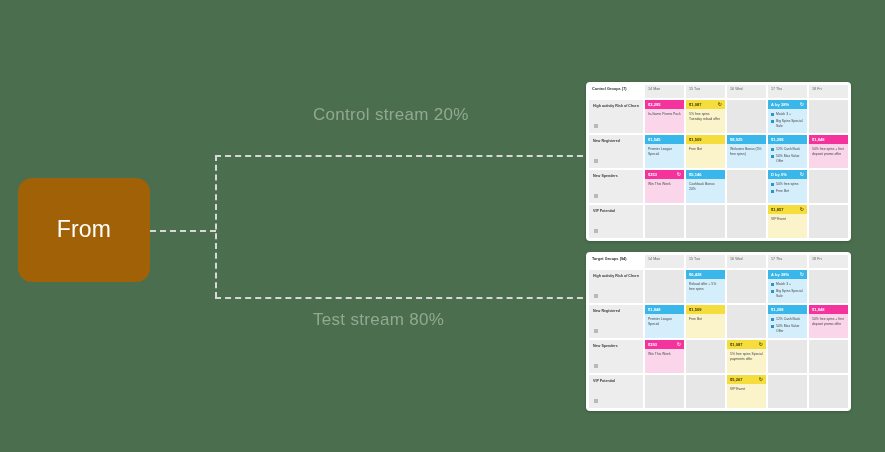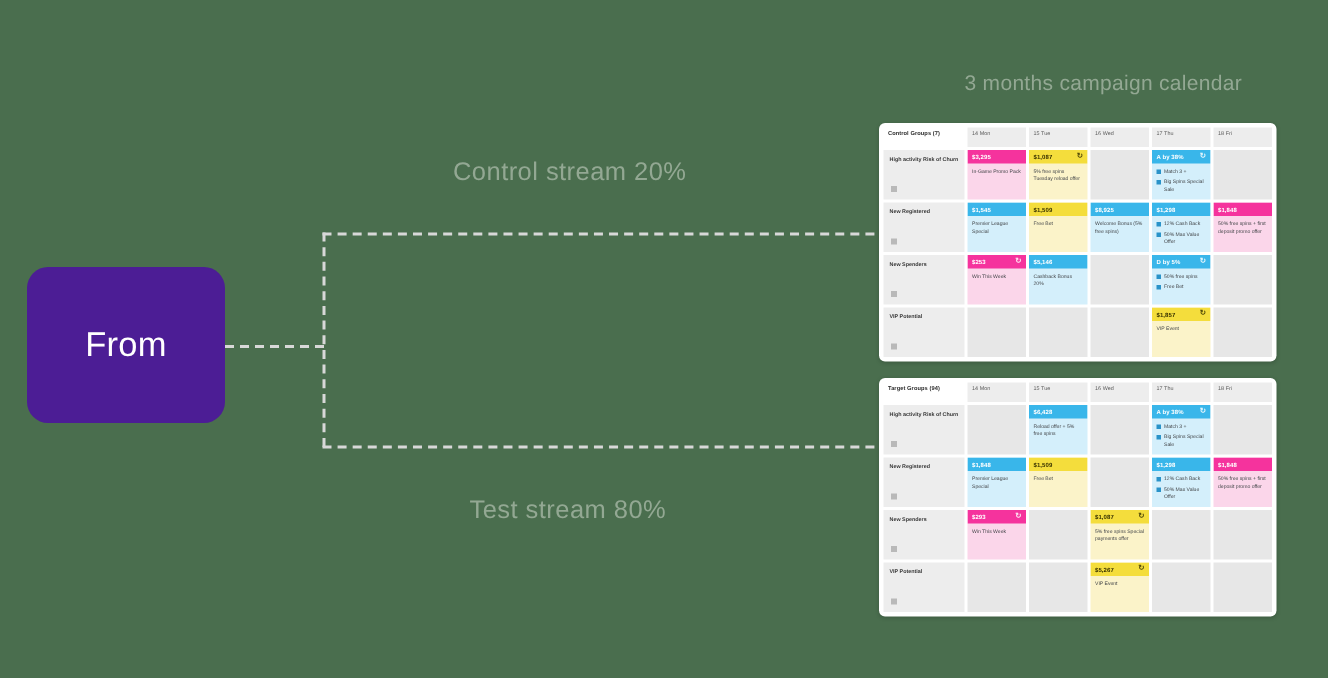--- a/index.html
+++ b/index.html
@@ -13,21 +13,21 @@
     position: relative;
     width: 885px; height: 452px;
     background: #4a6e4e;
   }
 
   
   .source-node {
     position: absolute;
     left: 18px; top: 178px;
     width: 132px; height: 104px;
-    background: #4c1d95;
+    background: #a16207;
     border-radius: 14px;
     display: flex; flex-direction: column;
     align-items: center; justify-content: center;
     color: #ffffff;
     font-size: 23px;
     line-height: 1.28;
     letter-spacing: .2px;
     text-align: center;
   }
 
@@ -47,22 +47,22 @@
   .branch-bottom { left: 215px; top: 297px; width: 378px; }
 
   
   .stream-label {
     position: absolute;
     color: #93a893;
     font-size: 17px;
     letter-spacing: .3px;
     white-space: nowrap;
   }
-  .label-control { left: 302px; top: 105px; }
-  .label-test    { left: 313px; top: 330px; }
+  .label-control { left: 313px; top: 105px; }
+  .label-test    { left: 313px; top: 310px; }
 
   .calendar-title {
     position: absolute;
     left: 643px; top: 47px;
     color: #93a893;
     font-size: 14px;
     letter-spacing: .2px;
     white-space: nowrap;
   }
 
@@ -180,21 +180,20 @@
   </div>
 
   <div class="conn conn-h stub"></div>
   <div class="conn conn-v trunk"></div>
   <div class="conn conn-h branch-top"></div>
   <div class="conn conn-h branch-bottom"></div>
 
   <div class="stream-label label-control">Control stream 20%</div>
   <div class="stream-label label-test">Test stream 80%</div>
 
-  <div class="calendar-title">3 months campaign calendar</div>
 
   <div class="calendar cal-top" id="cal-0">
       <div class="cal-grid">
         <div class="cal-row cal-head">
           <div class="cal-hcell corner">Control Groups (7)</div>
           <div class="cal-hcell">14 Mon</div>
           <div class="cal-hcell">15 Tue</div>
           <div class="cal-hcell">16 Wed</div>
           <div class="cal-hcell">17 Thu</div>
           <div class="cal-hcell">18 Fri</div>

